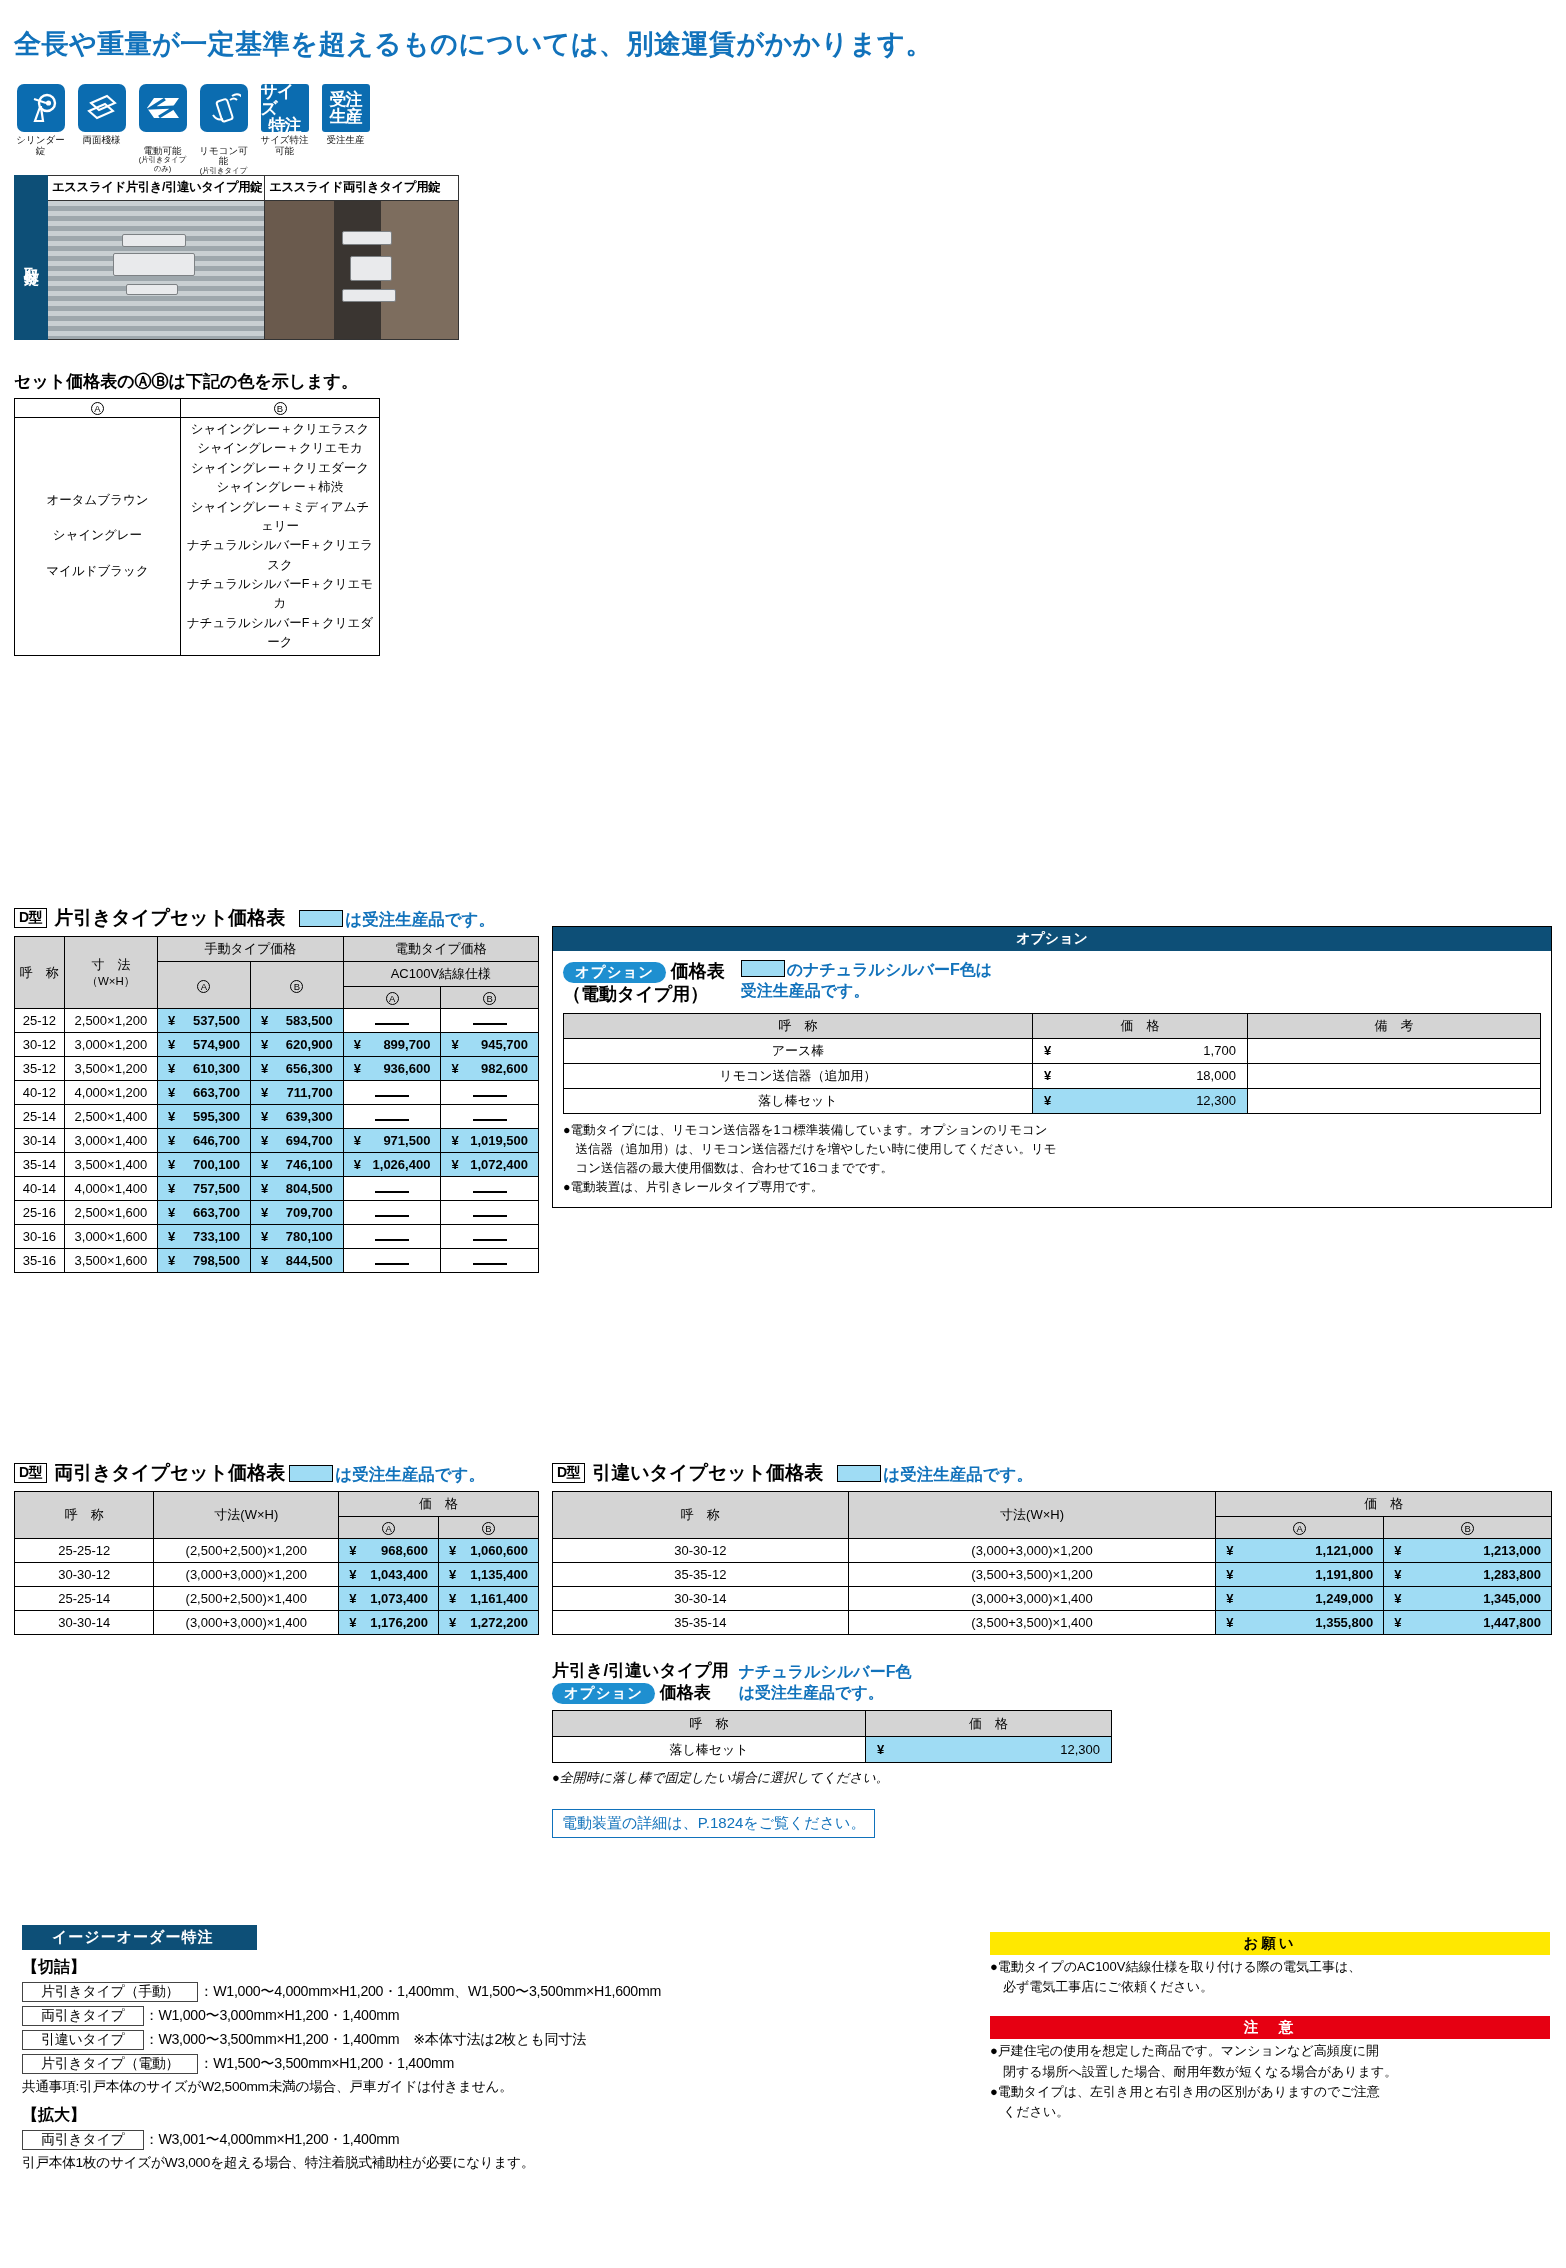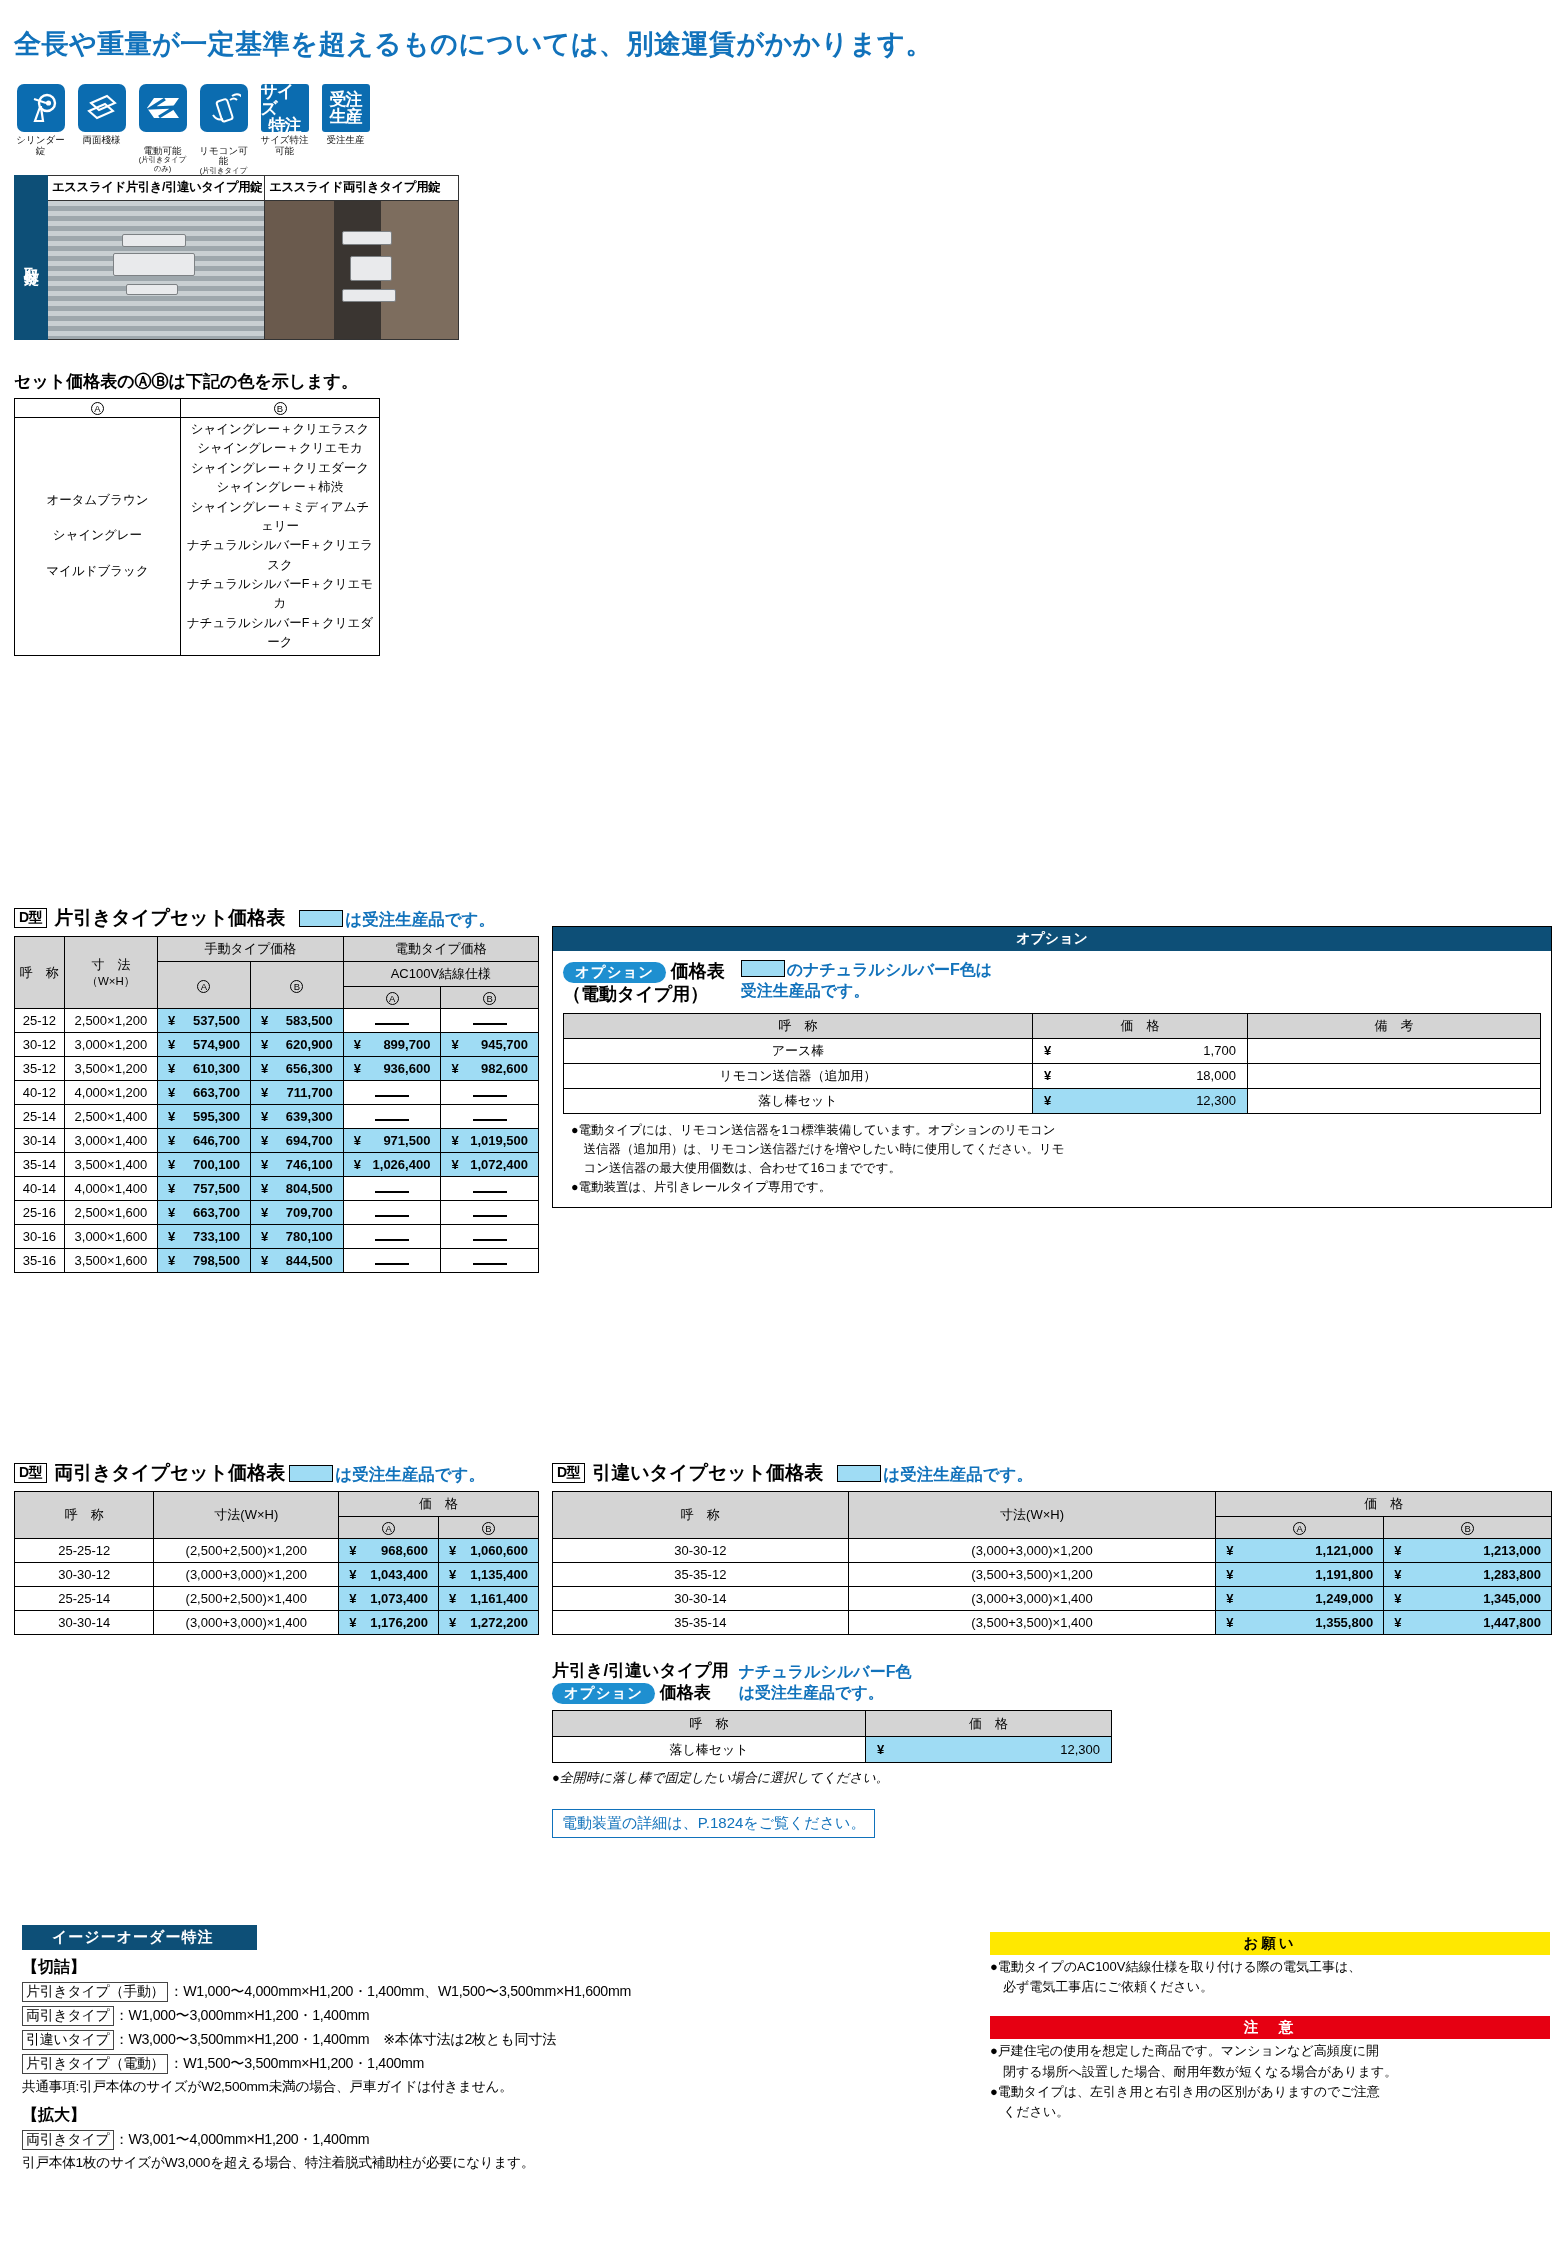--- a/index.html
+++ b/index.html
@@ -112,21 +112,21 @@
   .opt-head { display:flex; align-items:flex-start; gap:16px; }
   .pill {
     display:inline-block; background:#1e8fd0; color:#fff; border-radius:11px;
     padding:1px 12px; font-size:14.5px; font-weight:bold; letter-spacing:1px;
   }
   .opt-h-txt { font-size:18px; font-weight:bold; line-height:1.25; }
   .opt-note-blue { font-size:16px; font-weight:bold; color:#1172bb; line-height:1.3; }
   table.opt { border-collapse:collapse; width:100%; margin-top:7px; font-size:13px; }
   table.opt th, table.opt td { border:1px solid #000; text-align:center; padding:3px 4px; }
   table.opt th { background:#d4d4d4; font-weight:normal; }
-  .bullets { margin-top:7px; font-size:12.5px; line-height:1.45;margin-left:8px; }
+  .bullets { margin-top:7px; font-size:12.5px; line-height:1.45; }
   .bullets p { margin:0 0 1px 0; text-indent:-13px; padding-left:13px; }
 
   
   #t3-wrap { position:absolute; left:552px; top:1460px; }
   table#t3 { width:1000px; }
   table#t3 td:nth-child(1) { width:185px; font-weight:normal; }
   table#t3 td:nth-child(2) { width:230px; font-weight:normal; }
 
   
   #opt2 { position:absolute; left:552px; top:1660px; width:1000px; }
@@ -142,21 +142,21 @@
   }
 
   
   #easy { position:absolute; left:22px; top:1925px; width:700px; }
   .eo-bar {
     display:inline-block; background:#0d4f77; color:#fff; font-weight:bold;
     font-size:15px; padding:3px 44px 3px 30px; letter-spacing:1px;
   }
   .eo-h { font-size:16px; font-weight:bold; margin-top:7px; }
   .eo-line { font-size:14.2px; margin-top:4px; white-space:nowrap; letter-spacing:-0.3px; }
-  .eo-tag { display:inline-block; border:1px solid #444; padding:0px 3px; font-size:14px; margin-right:1px; }
+  .eo-tag { display:inline-block; border:1px solid #444; padding:0px 18px; font-size:14px; margin-right:1px; }
   .eo-plain { font-size:13.7px; margin-top:4px; letter-spacing:-0.3px; }
 
   
   #notices { position:absolute; left:990px; top:1932px; width:560px; }
   .nb-bar { text-align:center; font-weight:bold; font-size:14.5px; padding:2px 0; letter-spacing:3px; }
   .nb-yellow { background:#ffe800; color:#000; }
   .nb-red { background:#e60012; color:#fff; }
   .nb-body { font-size:13px; line-height:1.4; margin-top:3px; }
   .nb-body p { margin:0 0 2px 0; text-indent:-13px; padding-left:13px; }
   .nb-gap { height:18px; }

